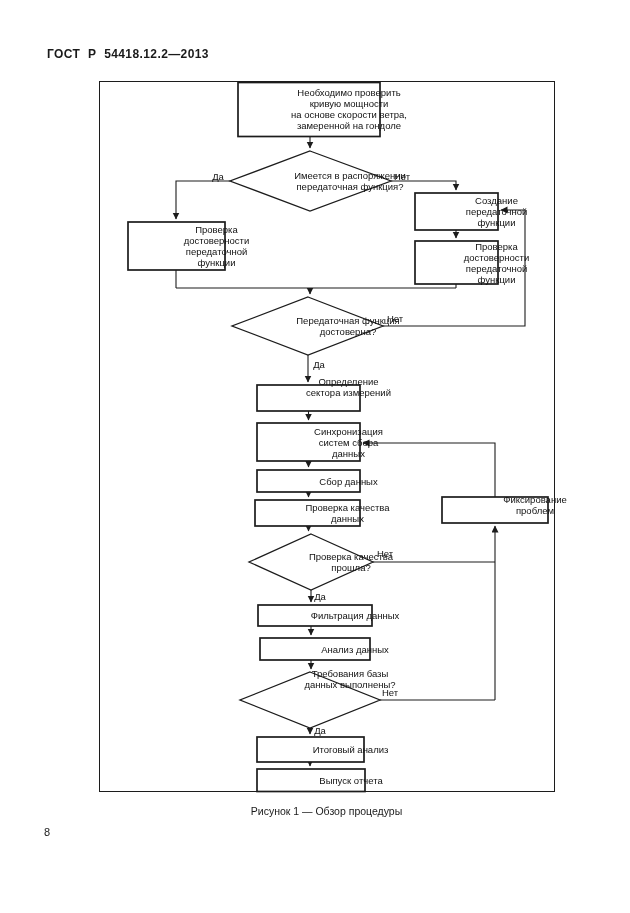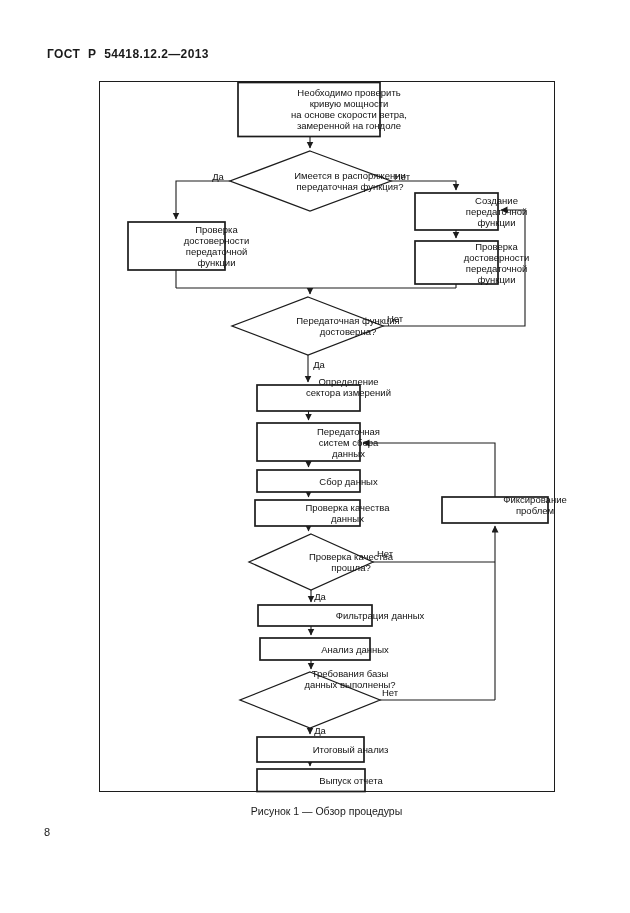--- a/index.html
+++ b/index.html
@@ -123,31 +123,31 @@
 передаточной
 функции</div>
 <div class="node-text" style="left:415px;top:241px;width:83px;height:43px;">Проверка
 достоверности
 передаточной
 функции</div>
 <div class="node-text" style="left:240px;top:308px;width:136px;height:36px;">Передаточная функция
 достоверна?</div>
 <div class="node-text" style="left:257px;top:374px;width:103px;height:26px;">Определение
 сектора измерений</div>
-<div class="node-text" style="left:257px;top:423px;width:103px;height:38px;">Передаточная
+<div class="node-text" style="left:257px;top:423px;width:103px;height:38px;">Синхронизация
 систем сбора
 данных</div>
 <div class="node-text" style="left:257px;top:470px;width:103px;height:22px;">Сбор данных</div>
 <div class="node-text" style="left:255px;top:500px;width:105px;height:26px;">Проверка качества
 данных</div>
 <div class="node-text" style="left:251px;top:545px;width:120px;height:34px;">Проверка качества
 прошла?</div>
 <div class="node-text" style="left:442px;top:497px;width:106px;height:16px;">Фиксирование
 проблем</div>
-<div class="node-text" style="left:258px;top:605px;width:114px;height:21px;margin-left:25px;">Фильтрация данных</div>
+<div class="node-text" style="left:258px;top:605px;width:114px;height:21px;">Фильтрация данных</div>
 <div class="node-text" style="left:260px;top:638px;width:110px;height:22px;">Анализ данных</div>
 <div class="node-text" style="left:242px;top:654px;width:136px;height:34px;margin-top:8px;">Требования базы
 данных выполнены?</div>
 <div class="node-text" style="left:257px;top:737px;width:107px;height:25px;">Итоговый анализ</div>
 <div class="node-text" style="left:257px;top:769px;width:108px;height:22px;">Выпуск отчета</div>
 
 <div class="yn-label" style="left:218px;top:176px;">Да</div>
 <div class="yn-label" style="left:402px;top:176px;">Нет</div>
 <div class="yn-label" style="left:395px;top:318px;">Нет</div>
 <div class="yn-label" style="left:319px;top:364px;">Да</div>

